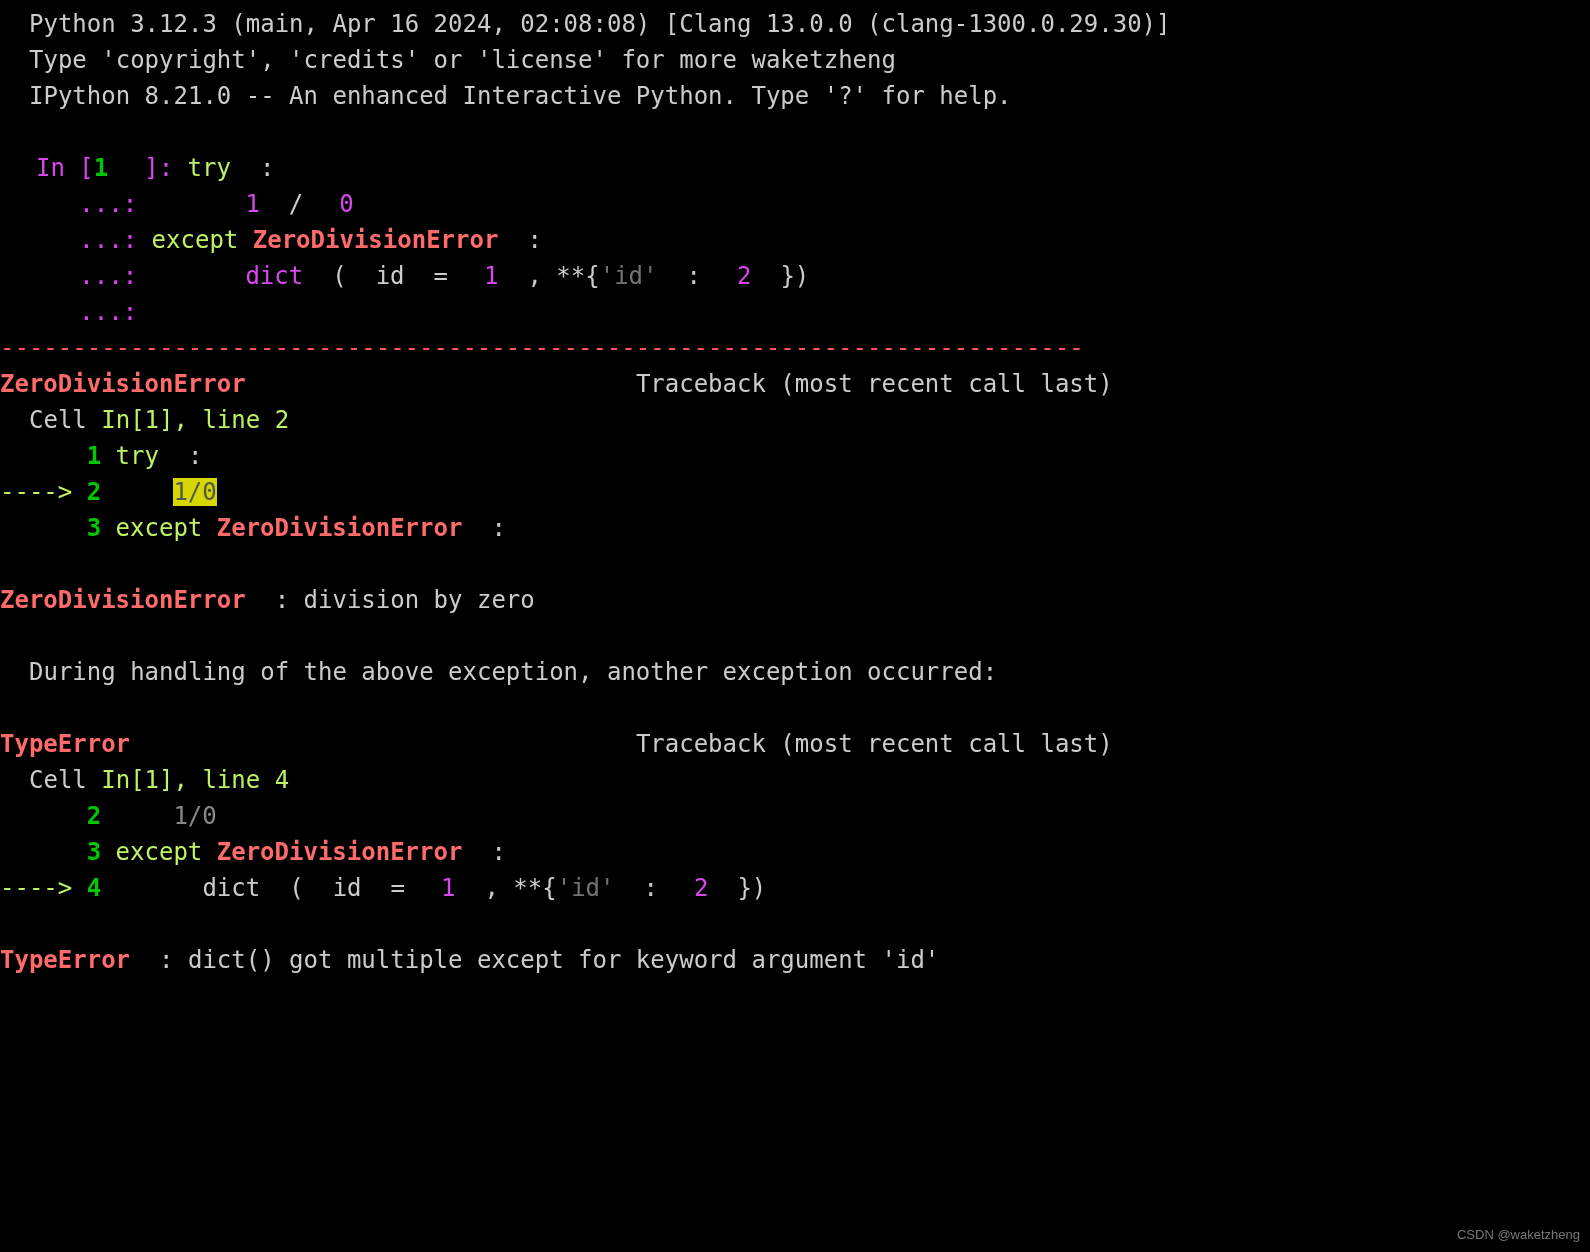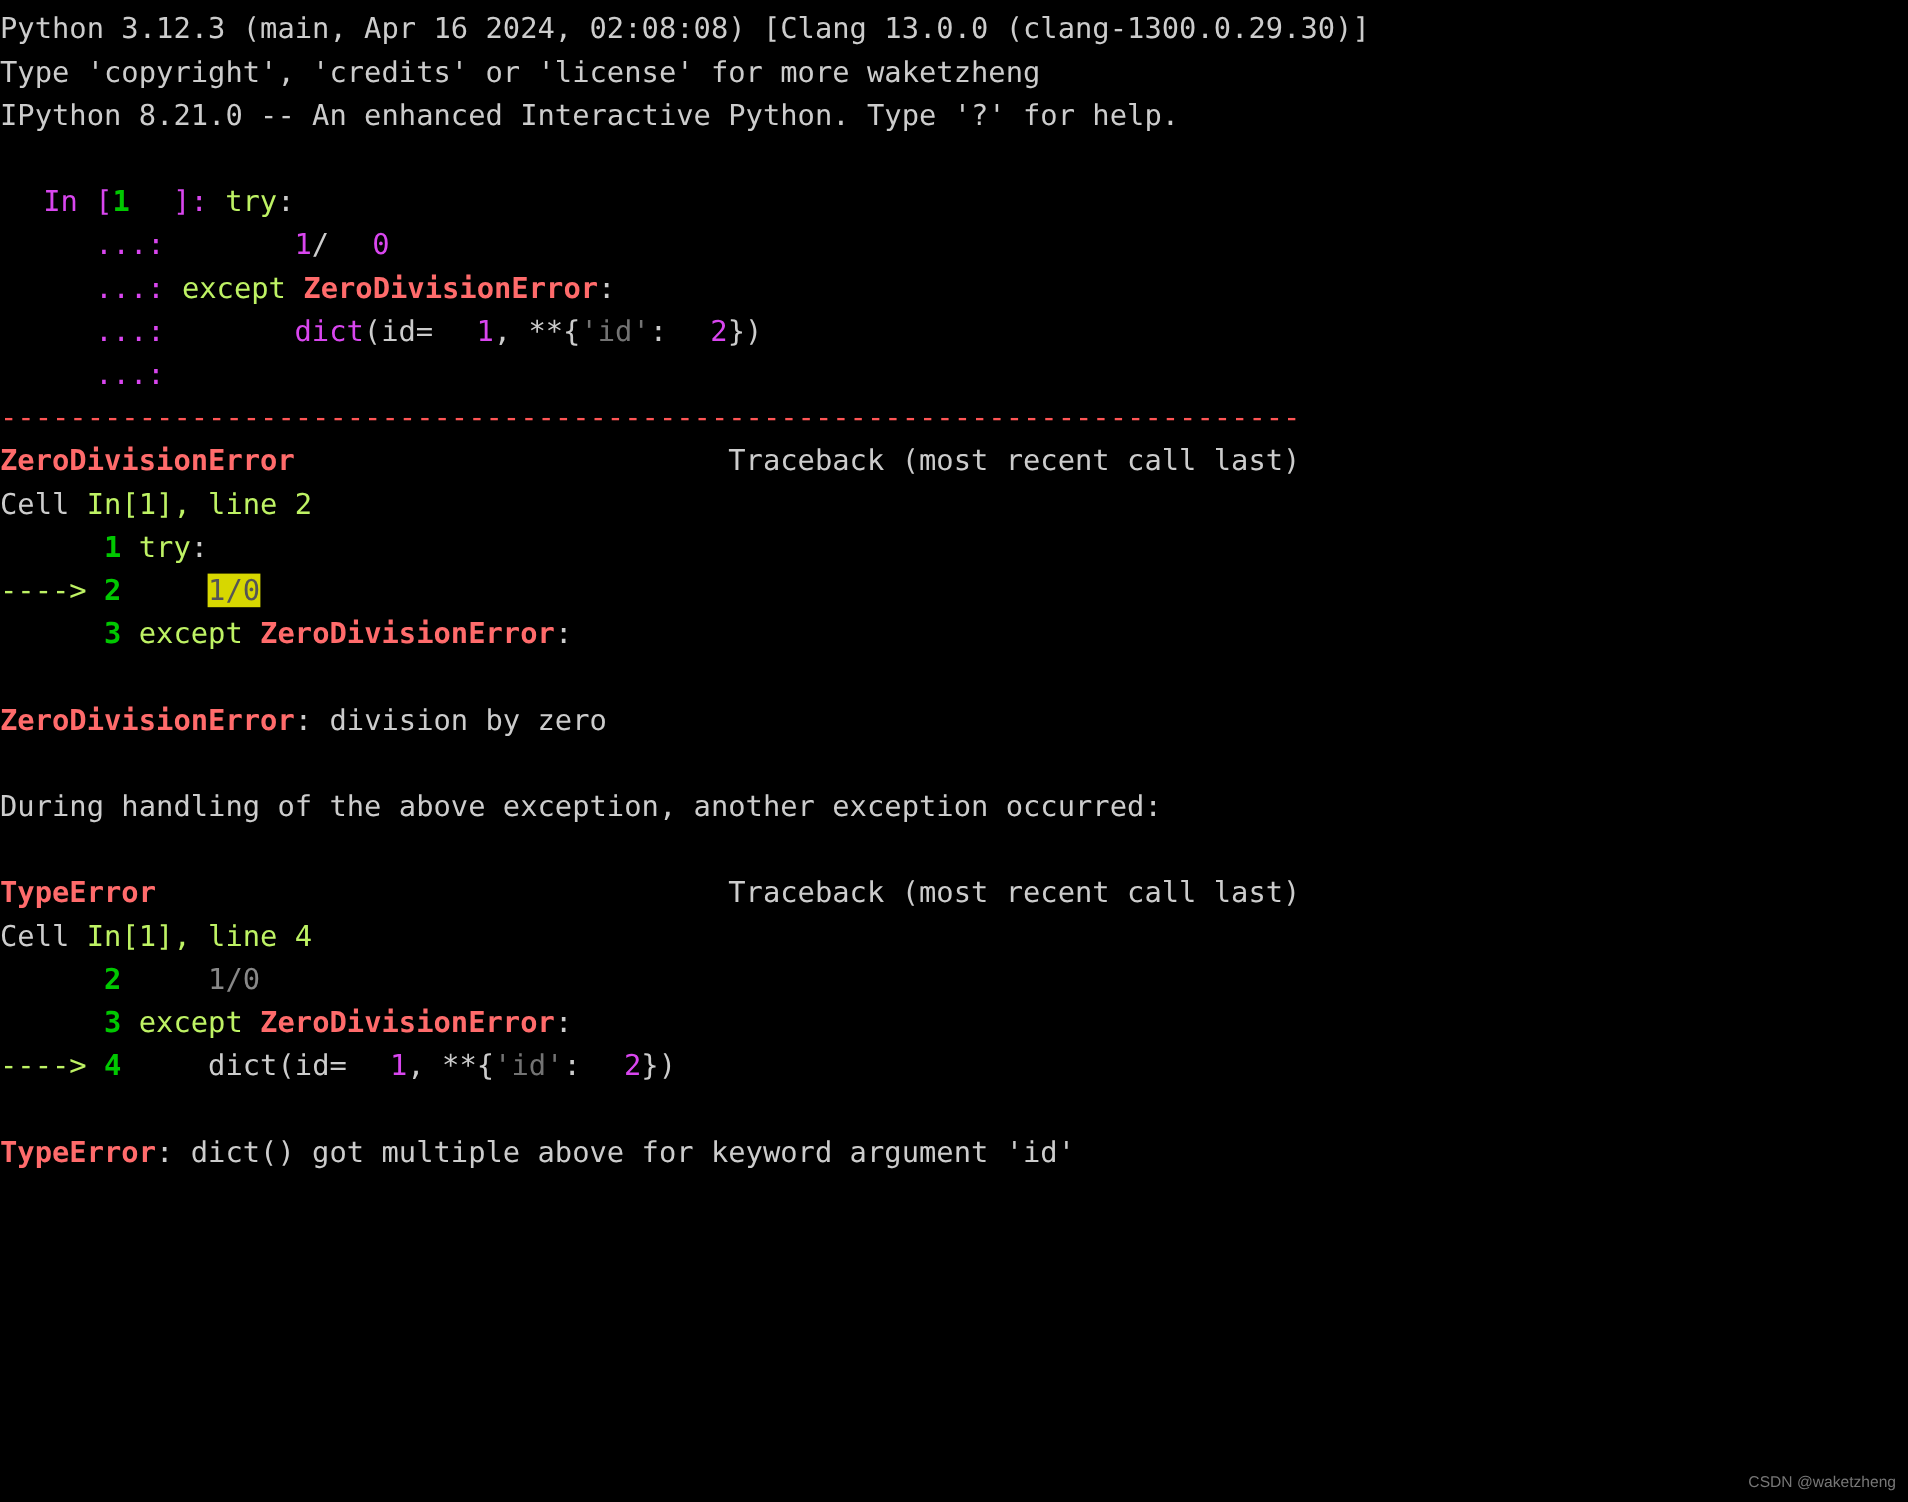--- a/index.html
+++ b/index.html
@@ -14,21 +14,21 @@
     height: 1252px;
     overflow: hidden;
     position: relative;
   }
   pre {
     margin: 0;
     padding: 6px 0 0 0;
     white-space: pre;
     font-family: inherit;
   }
-  .gray   { color: #ccc; }
+  .gray   { color: #ccc; padding-left: 29px; }
   .dim    { color: #888; }
   .green  { color: #d946ef; margin-left: 36px; }
   .bgreen { color: #bef264; font-weight: normal; }
   .num    { color: #00c800; font-weight: bold; }
   .yellow { color: #737373; }
   .bred   { color: #ff6b6b; font-weight: bold; text-align: center; }
   .hl     { background: #d7d700; color: #555; }
   .sep    { color: #ff5555; }
   .watermark {
     position: absolute;
@@ -62,16 +62,16 @@
 <span class="bred">ZeroDivisionError</span><span class="gray">: division by zero</span>
 
 <span class="gray">During handling of the above exception, another exception occurred:</span>
 
 <span class="bred">TypeError</span><span>                                 </span><span class="gray">Traceback (most recent call last)</span>
 <span class="gray">Cell </span><span class="bgreen">In[1]</span><span class="bgreen">, line 4</span>
 <span>      </span><span class="num">2</span><span>     </span><span class="dim">1/0</span>
 <span>      </span><span class="num">3</span><span> </span><span class="bgreen">except</span><span> </span><span class="bred">ZeroDivisionError</span><span class="gray">:</span>
 <span class="bgreen">----&gt; </span><span class="num">4</span><span>     </span><span class="gray">dict</span><span class="gray">(</span><span class="gray">id</span><span class="gray">=</span><span class="green">1</span><span class="gray">, **{</span><span class="yellow">'id'</span><span class="gray">:</span><span class="green">2</span><span class="gray">})</span>
 
-<span class="bred">TypeError</span><span class="gray">: dict() got multiple above for keyword argument 'id'</span>
+<span class="bred">TypeError</span><span class="gray">: dict() got multiple except for keyword argument 'id'</span>
 </pre>
 
 <div class="watermark">CSDN @waketzheng</div>
 
 </body></html>

